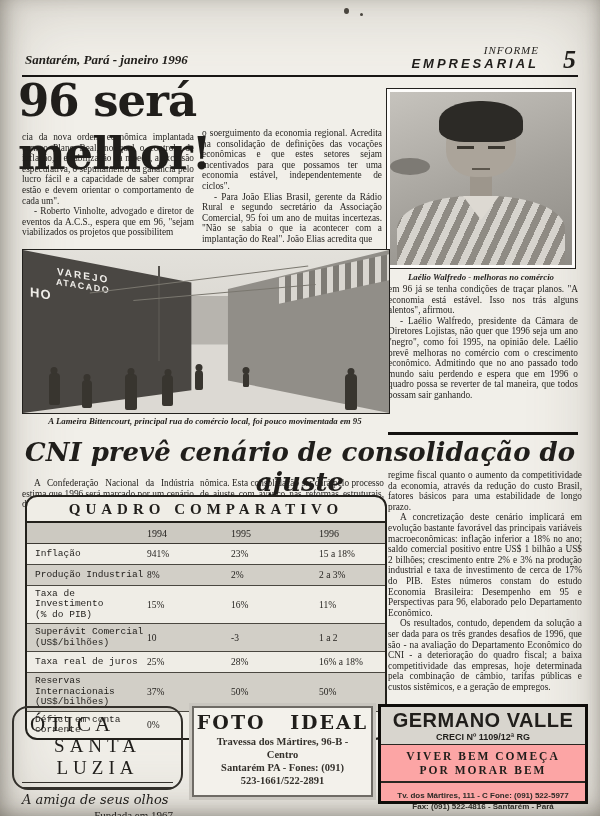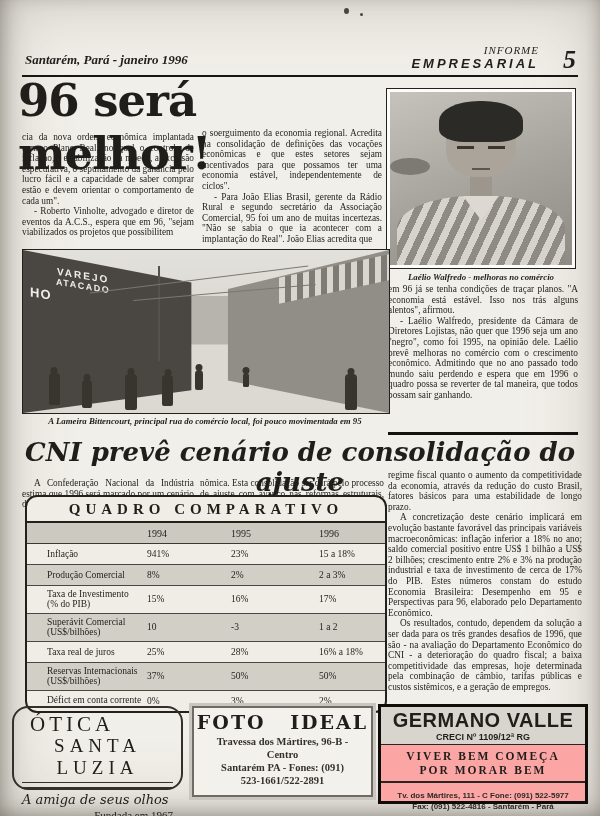--- a/index.html
+++ b/index.html
@@ -71,21 +71,21 @@
 
   
   .qtable{position:absolute;left:25px;top:495px;width:358px;border:2px solid #23211c;border-radius:12px;overflow:hidden;background:#efede6;}
   .qtitle{height:24px;line-height:24px;text-align:center;font-weight:bold;font-size:15px;letter-spacing:5px;border-bottom:2px solid #23211c;}
   .qhead,.trow{display:grid;grid-template-columns:118px 84px 88px 1fr;align-items:center;}
   .qhead{height:20px;background:#ccc9c1;border-bottom:1px solid #3c3933;font-size:10px;}
   .qhead .hcell{padding-left:2px;}
   .trow{border-bottom:1px solid #4a4740;padding:3px 0;font-size:9.5px;min-height:14px;}
   .trow:last-child{border-bottom:none;}
   .trow.shade{background:#d2cfc7;}
-  .tlabel{padding-left:20px;line-height:1.1;}
+  .tlabel{padding-left:8px;line-height:1.1;font-family:Liberation Mono, monospace;}
   .tsub{display:block;}
   .tsub:empty{display:none;}
   .tval{padding-left:2px;}
 
   
   .ad-otica{position:absolute;left:12px;top:706px;width:171px;height:84px;border:2px solid #33302b;border-radius:16px;box-sizing:border-box;padding:4px 8px;}
   .otica-l1{font-size:21px;letter-spacing:4px;margin-left:8px;}
   .otica-l2{font-size:19px;letter-spacing:5px;text-align:center;margin-top:-2px;}
   .otica-rule{height:4px;border-top:1px solid #33302b;border-bottom:1px solid #33302b;margin:3px 0 4px;}
   .otica-tag{font-size:13px;font-style:italic;font-family:"DejaVu Serif",serif;}
@@ -197,30 +197,30 @@
       <div class="hcell">1995</div>
       <div class="hcell">1996</div>
     </div>
     <div class="trow">
       <div class="tlabel"><span>Inflação</span></div>
       <div class="tval">941%</div>
       <div class="tval">23%</div>
       <div class="tval">15 a 18%</div>
     </div>
     <div class="trow shade">
-      <div class="tlabel"><span>Produção Comercial</span></div>
+      <div class="tlabel"><span>Produção Industrial</span></div>
       <div class="tval">8%</div>
       <div class="tval">2%</div>
       <div class="tval">2 a 3%</div>
     </div>
     <div class="trow">
       <div class="tlabel"><span>Taxa de Investimento</span><span class="tsub">(% do PIB)</span></div>
       <div class="tval">15%</div>
       <div class="tval">16%</div>
-      <div class="tval">17%</div>
+      <div class="tval">11%</div>
     </div>
     <div class="trow shade">
       <div class="tlabel"><span>Superávit Comercial</span><span class="tsub">(US$/bilhões)</span></div>
       <div class="tval">10</div>
       <div class="tval">-3</div>
       <div class="tval">1 a 2</div>
     </div>
     <div class="trow">
       <div class="tlabel"><span>Taxa real de juros</span></div>
       <div class="tval">25%</div>

